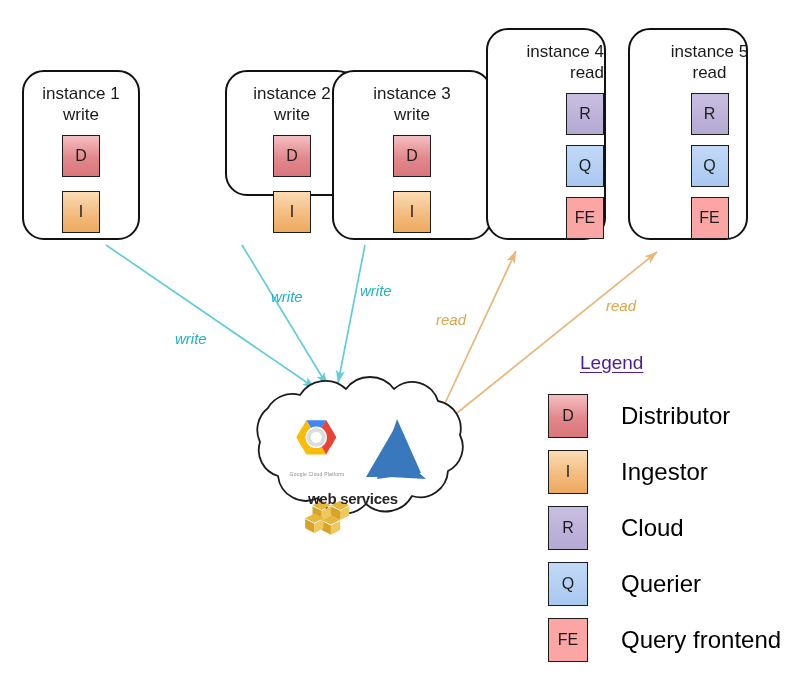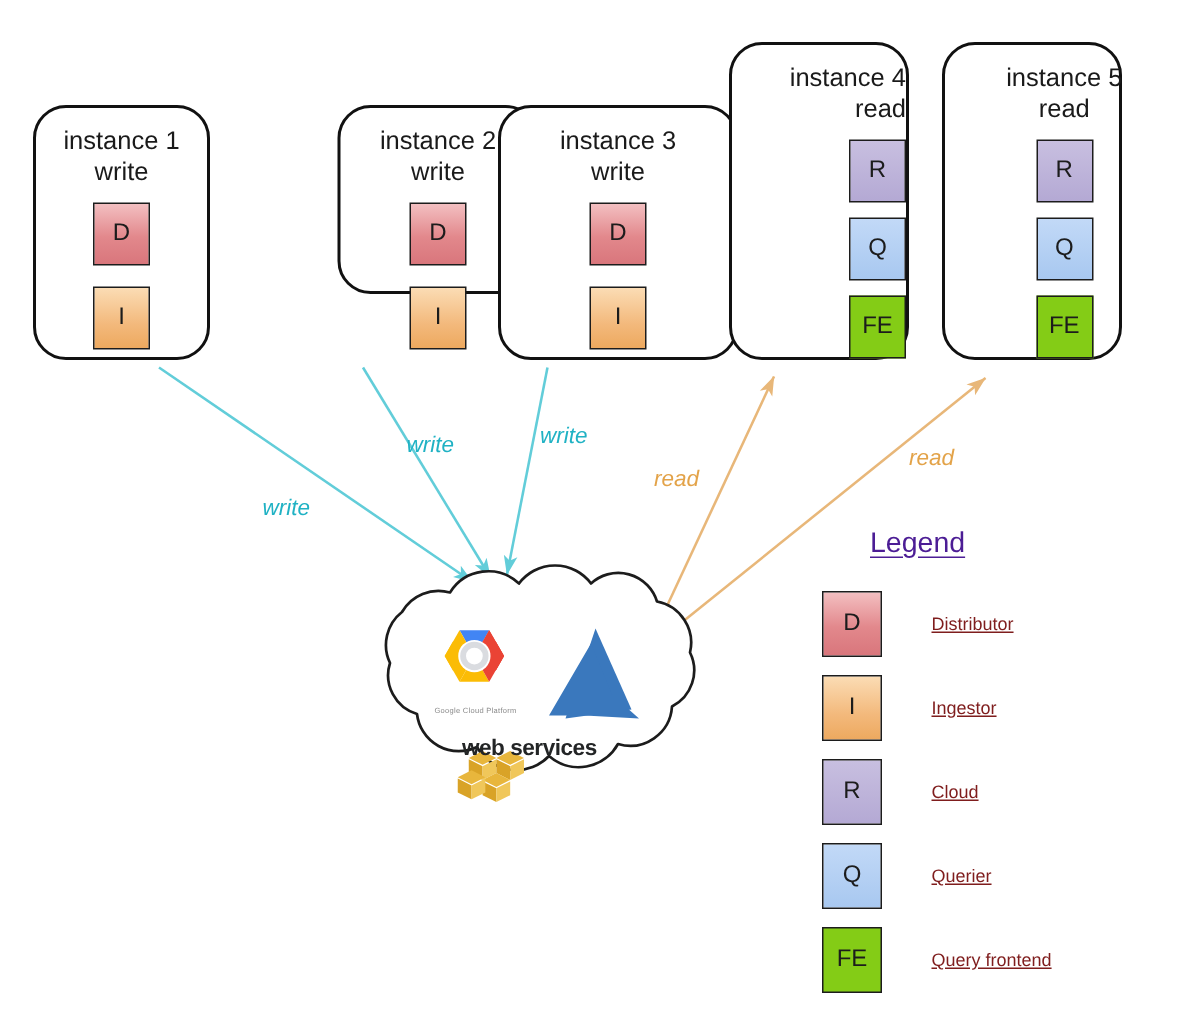--- a/index.html
+++ b/index.html
@@ -63,21 +63,21 @@
     color: #1c1c1c;
     margin-bottom: 14px;
   }
   .comp:last-child { margin-bottom: 0; }
   .comp.sm-gap { margin-bottom: 10px; }
 
   .c-D  { background: linear-gradient(180deg,#f3bfc1 0%, #e2888c 55%, #d9767c 100%); }
   .c-I  { background: linear-gradient(180deg,#fbdcb4 0%, #f3b97c 60%, #eda95f 100%); }
   .c-R  { background: linear-gradient(180deg,#c8bfe0 0%, #b4a9d4 100%); }
   .c-Q  { background: linear-gradient(180deg,#c2d9f7 0%, #a8c8f0 100%); }
-  .c-FE { background: #84cc16; }
+  .c-FE { background: #fca5a5; }
 
   
   .legend {
     position: absolute;
     left: 548px;
     top: 352px;
     width: 238px;
   }
   .legend-title {
     font-size: 19px;
@@ -100,24 +100,23 @@
     border: 1.5px solid #1c1c1c;
     display: flex;
     align-items: center;
     justify-content: center;
     font-size: 16px;
     color: #1c1c1c;
     flex: none;
   }
   .legend-label {
     margin-left: 33px;
-    font-size: 12px;
-    color: #7f1d1d;
+    font-size: 24px;
+    color: #000000;
     white-space: nowrap;
-    text-decoration: underline;
   }
 
   
   .arrow-label {
     position: absolute;
     font-style: italic;
     font-size: 15px;
     white-space: nowrap;
   }
   .lbl-write { color: #20b2c4; }

